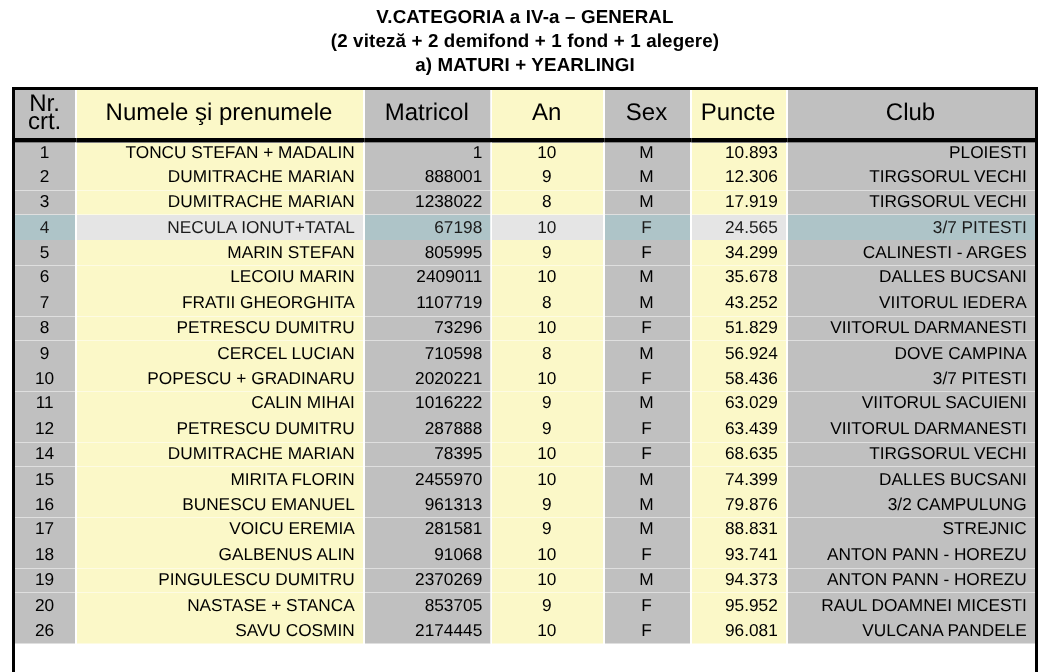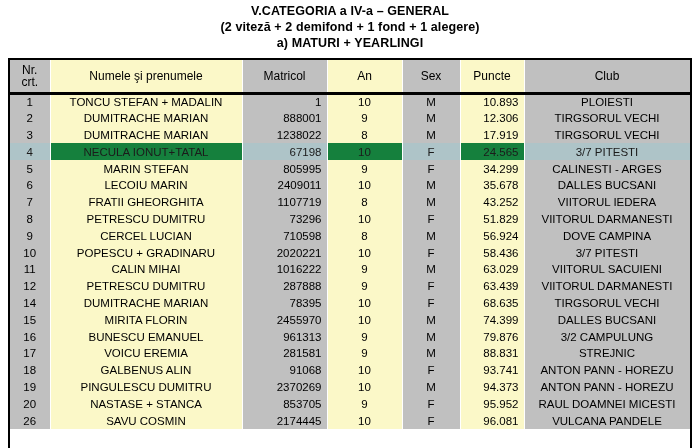--- a/index.html
+++ b/index.html
@@ -67,42 +67,42 @@
   col.c-matr   { width: 85px; }
   col.c-an     { width: 75px; }
   col.c-sex    { width: 58px; }
   col.c-punct  { width: 64px; }
   col.c-club   { width: 166px; }
 
   
   thead tr.head-row { height: 33px; }
   thead th {
     font-weight: bold;
-    font-size: 12px;
+    font-size: 16px;
     vertical-align: top;
     padding-top: 5px;
     border-bottom: 3px solid #000;
   }
   th.hd-gray   { background: #c0c0c0; }
   th.hd-yellow { background: #fbf8c8; }
   th.a-center  { text-align: center; }
   th.a-left    { text-align: center; }
   .hd-stack { line-height: 12px; text-align: center; }
 
   
   tbody tr { height: 16.8px; }
   td.a-center { text-align: center; }
   td.a-right  { text-align: right; }
-  td.a-left   { text-align: center; }
+  td.a-left   { text-align: right; }
 
   td.bg-gray   { background: #c0c0c0; }
   td.bg-yellow { background: #fbf8c8; }
 
   tr.sel td.bg-gray   { background: #aec4c8; }
-  tr.sel td.bg-yellow { background: #15803d; }
+  tr.sel td.bg-yellow { background: #e5e5e5; }
   tr.sel td { color: #1b1b1b; }
 
   .num { font-variant-numeric: tabular-nums; }
 </style>
 </head>
 <body>
 
 <div id="page">
 
   <div class="title-block">

